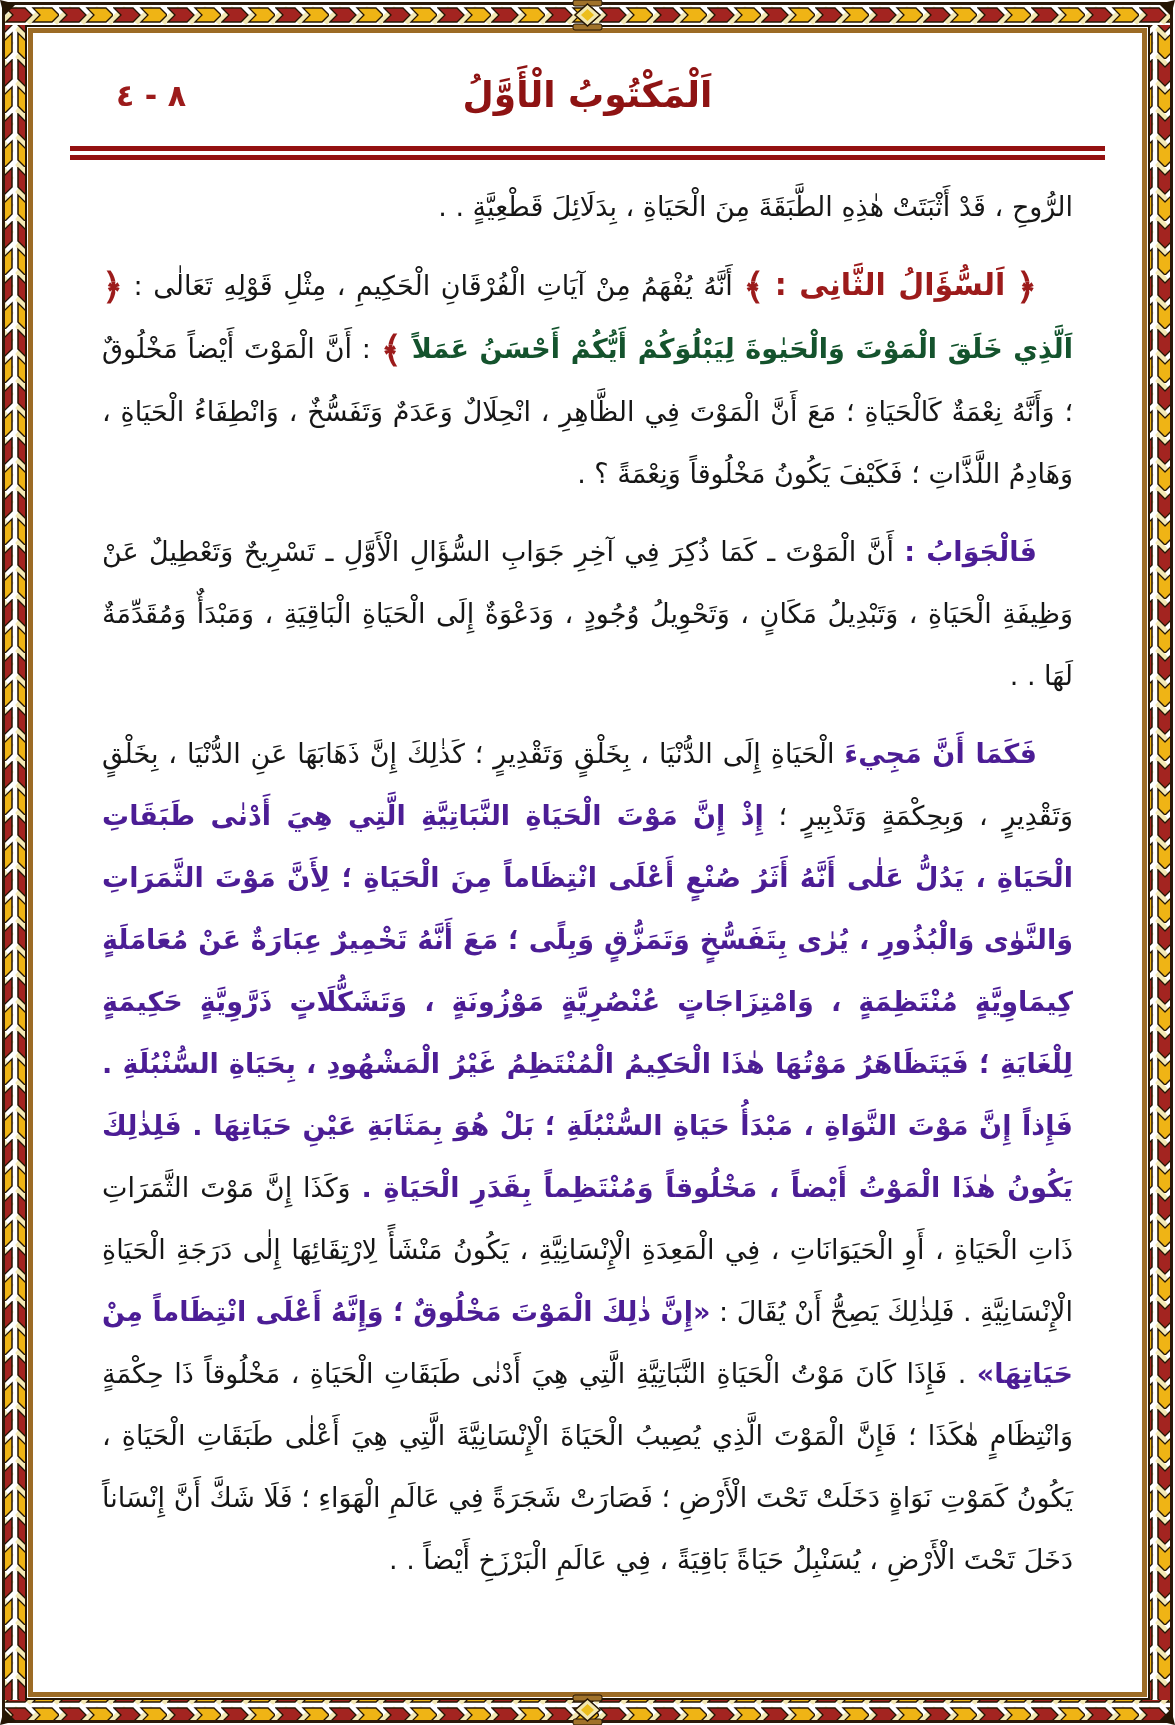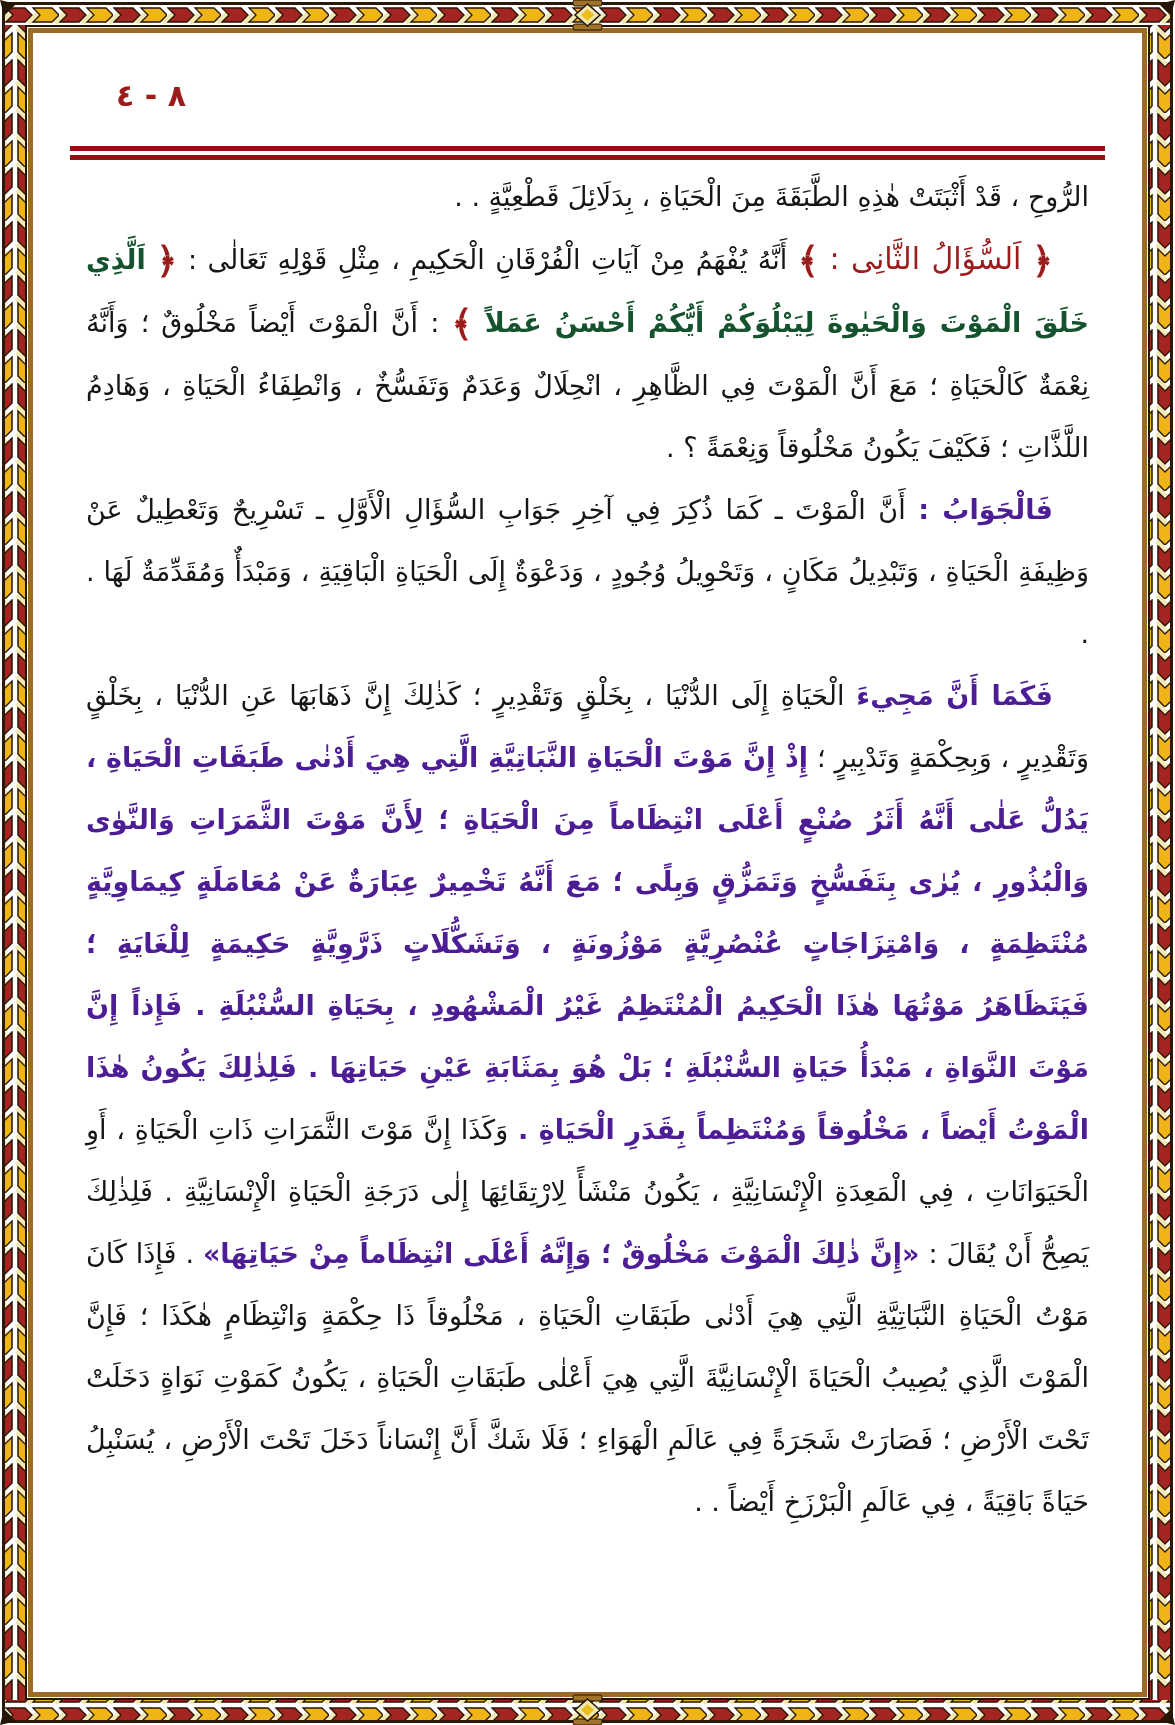--- a/index.html
+++ b/index.html
@@ -27,34 +27,34 @@
   .page-num{
     position:absolute;top:4px;left:30px;
     direction:rtl;
     font-size:30px;font-weight:bold;color:#9c1b1b;
   }
   .dbl-rule{margin:10px -16px 0 -16px;}
   .dbl-rule .bar{height:5px;background:#941111;}
   .dbl-rule .gap{height:4px;background:#ffffff;}
   .body-text{margin-top:6px;}
   p.para{
-    margin:0;
+    margin:16px;
     font-size:27px;
     line-height:62px;
     color:#161616;
     text-align:justify;
     direction:rtl;
   }
   p.para.indent{text-indent:36px;}
   .p1{margin-top:12px;}
   .p2{margin-top:14px;}
   .p3{margin-top:18px;}
   .p4{margin-top:18px;}
   .red{color:#4c1d95;font-weight:bold;}
-  .q-head{color:#9c1b1b;font-weight:normal;font-size:30px;}
+  .q-head{color:#9c1b1b;font-weight:bold;font-size:30px;}
   .verse{color:#14532d;font-weight:bold;}
   .orn{
     color:#9c1b1b;font-weight:bold;
     font-size:36px;
     vertical-align:-4px;
   }
 </style>
 </head>
 <body>
 
@@ -98,20 +98,21 @@
 
     <polygon points="0,0 16,4 4,16" fill="#241504"></polygon>
     <polygon points="1175,0 1159,4 1171,16" fill="#241504"></polygon>
     <polygon points="0,1725 16,1721 4,1709" fill="#241504"></polygon>
     <polygon points="1175,1725 1159,1721 1171,1709" fill="#241504"></polygon>
   </svg>
 
   <div class="content">
 
     <div class="hdr">
+      <div class="page-title">اَلْمَكْتُوبُ الْأَوَّلُ</div>
       <div class="page-num">٨ - ٤</div>
     </div>
 
     <div class="dbl-rule">
       <div class="bar"></div>
       <div class="gap"></div>
       <div class="bar"></div>
     </div>
 
     <div class="body-text">

